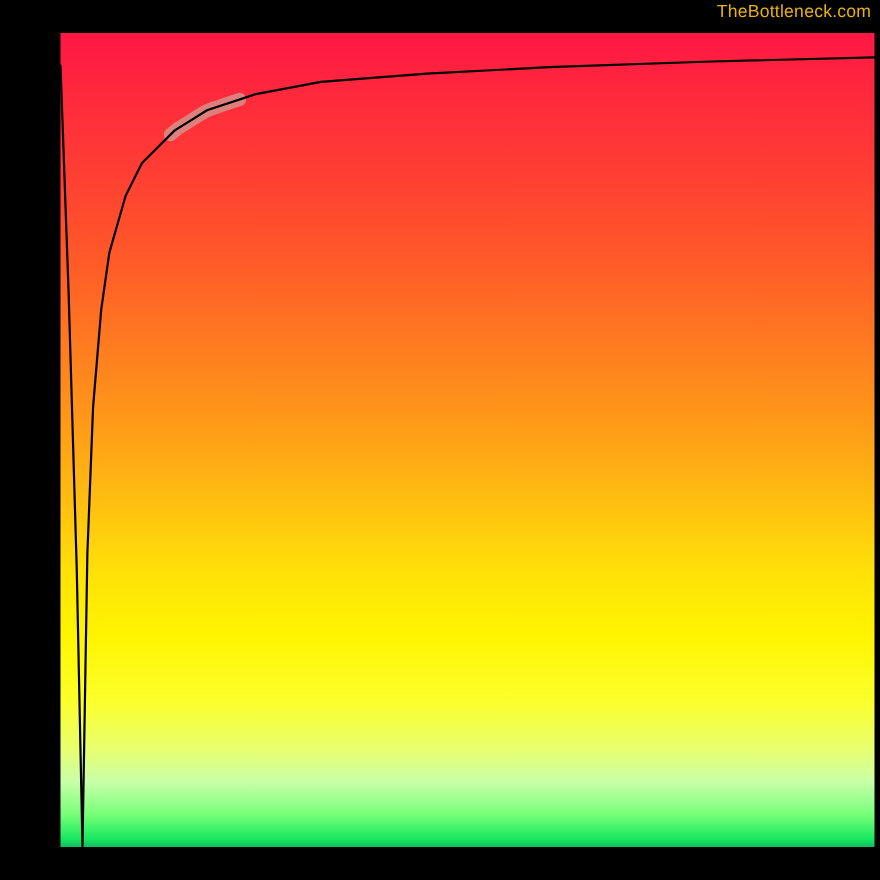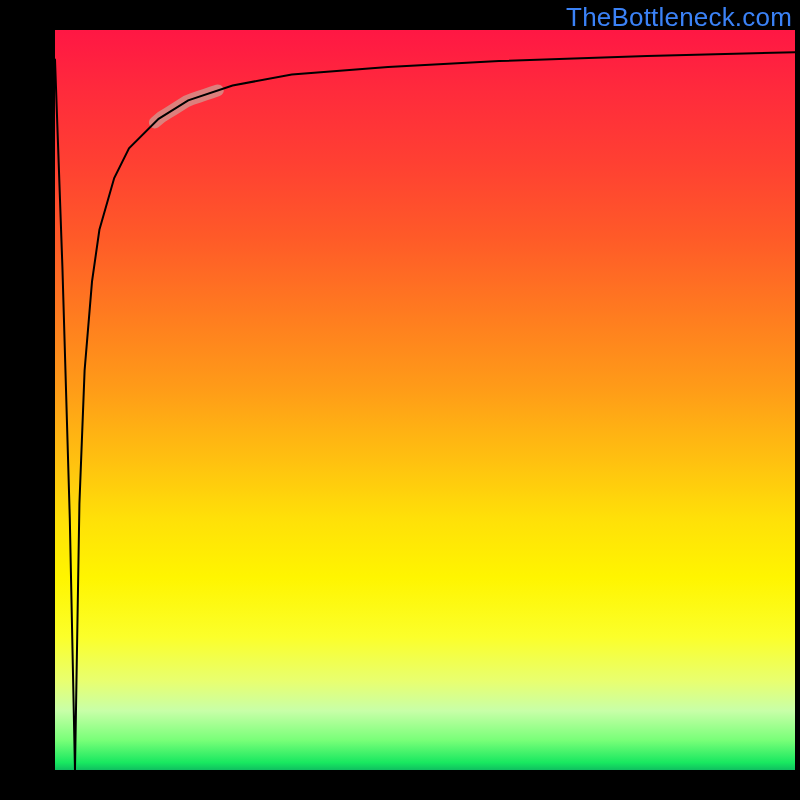--- a/index.html
+++ b/index.html
@@ -14,22 +14,22 @@
   .frame {
     position: relative;
     width: 800px;
     height: 800px;
     background: #000;
   }
   .watermark {
     position: absolute;
     top: 2px;
     right: 8px;
-    color: #3b82f6;
-    font-size: 26px;
+    color: #eab308;
+    font-size: 16px;
     font-weight: 500;
     letter-spacing: 0.2px;
     z-index: 10;
   }
   
   .plot-area {
     position: absolute;
     left: 55px;
     top: 30px;
     width: 740px;

